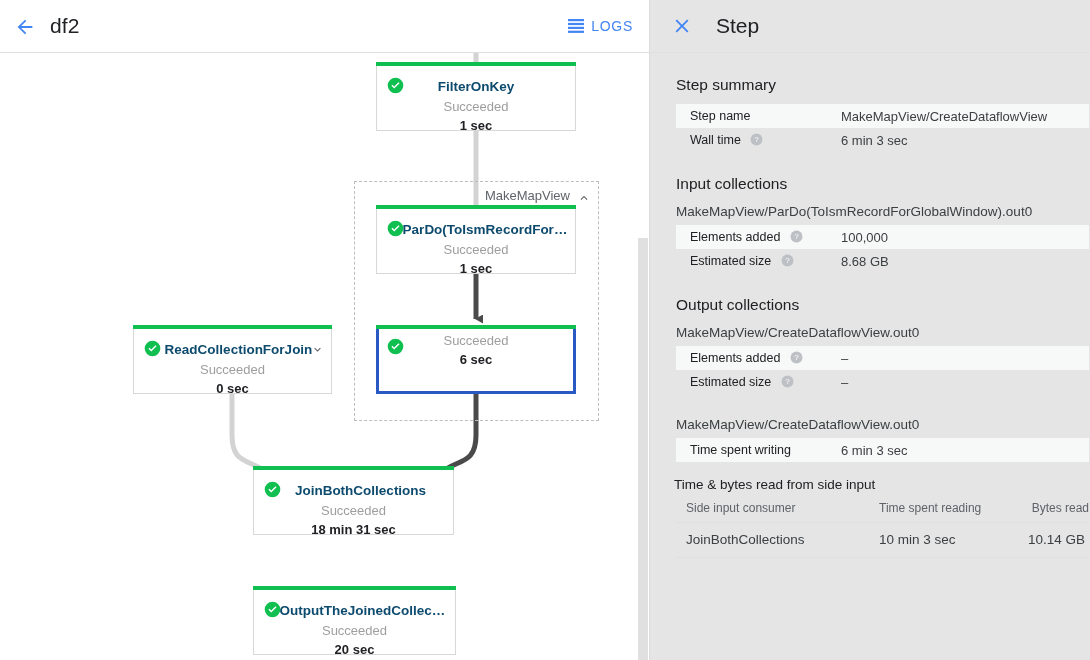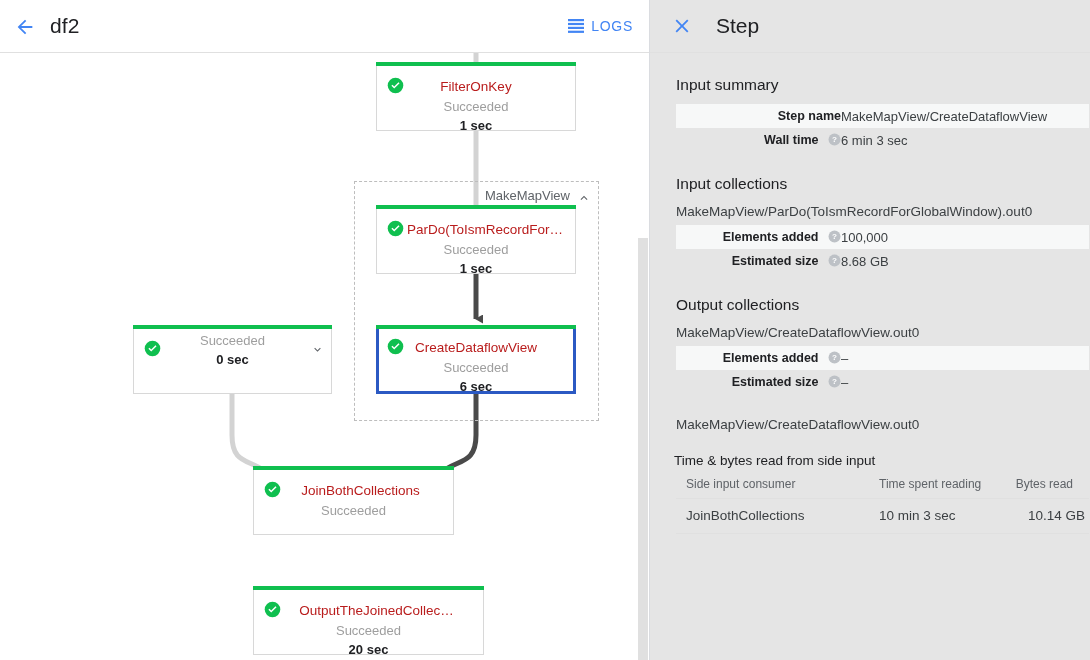--- a/index.html
+++ b/index.html
@@ -92,21 +92,21 @@
   }
   .node.selected {
     border: 3px solid #2b59c3;
     border-top: none;
   }
   .node.selected .topbar {
     left: -3px; top: -4px;
     width: calc(100% + 6px);
   }
   .node-name {
-    font-size: 13.5px; font-weight: normal; color: #b91c1c;
+    font-size: 13.5px; font-weight: bold; color: #0c4a6e;
     line-height: 16px; padding-top: 13px;
     white-space: nowrap; overflow: hidden;
   }
   .node-status {
     font-size: 13px; color: #9e9e9e; line-height: 16px; padding-top: 4px;
   }
   .node-time {
     font-size: 13px; color: #202124; font-weight: bold; line-height: 16px; padding-top: 3px;
   }
   .check-icon {
@@ -166,22 +166,22 @@
     line-height: 20px;
   }
   .coll-name {
     font-size: 13.5px; color: #3c4043;
     margin: 0 0 4px 26px; line-height: 18px;
   }
   .kvtable { width: 413px; margin-left: 26px; border-collapse: collapse; }
   .kvtable tr.alt { background: #f7f8f8; }
   .kvtable td { padding: 0; height: 24px; vertical-align: middle; }
   .kv-key {
-    font-size: 12.5px; font-weight: bold; color: #202124;
-    padding-left: 14px !important; width: 165px; white-space: nowrap; text-align: right;
+    font-size: 12.5px; font-weight: normal; color: #202124;
+    padding-left: 14px !important; width: 165px; white-space: nowrap;
   }
   .kv-val { font-size: 13px; color: #3c4043; }
   .help-icon {
     display: inline-block; vertical-align: middle;
     width: 13px; height: 13px; margin-left: 6px;
     position: relative; top: -1px;
   }
   .block-gap { height: 22px; }
   .block-gap-sm { height: 14px; }
 
@@ -193,21 +193,21 @@
   #side-read-table {
     width: 413px; margin-left: 26px; border-collapse: collapse;
   }
   #side-read-table th {
     font-size: 12px; font-weight: normal; color: #5f6368;
     text-align: left; padding: 3px 0 7px 0;
     border-bottom: 1px solid #e0e0e0;
   }
   #side-read-table th.c1 { padding-left: 10px; }
   #side-read-table th.c2 { text-align: left; width: 132px; }
-  #side-read-table th.c3 { text-align: right; padding-right: 16px; width: 78px; }
+  #side-read-table th.c3 { text-align: right; padding-right: 0; width: 78px; }
   #side-read-table td {
     font-size: 13.5px; color: #3c4043;
     padding: 9px 0 10px 0;
     border-bottom: 1px solid #e0e0e0;
   }
   #side-read-table td.c1 { padding-left: 10px; }
   #side-read-table td.c3 { text-align: right; padding-right: 4px; }
 </style>
 </head>
 <body>
@@ -288,49 +288,50 @@
         <div class="node-status">Succeeded</div>
         <div class="node-time">1 sec</div>
       </div>
 
       <div class="node selected" style="left:376px; top:276px; width:200px; height:65px;">
         <div class="topbar"></div>
         <svg class="check-icon" style="left:8px; top:9px;" viewBox="0 0 24 24">
           <circle cx="12" cy="12" r="11" fill="#0fbf4f"></circle>
           <path d="M10.2 16.4l-4-4 1.5-1.5 2.5 2.5 6-6 1.5 1.5z" fill="#fff"></path>
         </svg>
-        <div class="node-name" style="padding-top:11px">CreateDataflowView</div>
         <div class="node-status">Succeeded</div>
         <div class="node-time">6 sec</div>
       </div>
 
       <div class="node" style="left:133px; top:276px; width:199px; height:65px;">
         <div class="topbar"></div>
         <svg class="check-icon" viewBox="0 0 24 24">
           <circle cx="12" cy="12" r="11" fill="#0fbf4f"></circle>
           <path d="M10.2 16.4l-4-4 1.5-1.5 2.5 2.5 6-6 1.5 1.5z" fill="#fff"></path>
         </svg>
+        <div class="node-name" style="padding-left:12px">ReadCollectionForJoin</div>
         <div class="node-status">Succeeded</div>
         <div class="node-time">0 sec</div>
         <svg class="node-caret" viewBox="0 0 24 24">
           <path d="M7.4 8.6L12 13.2l4.6-4.6L18 10l-6 6-6-6z" fill="#5f6368"></path>
         </svg>
       </div>
 
       <div class="node" style="left:253px; top:417px; width:201px; height:65px;">
         <div class="topbar"></div>
         <svg class="check-icon" viewBox="0 0 24 24">
           <circle cx="12" cy="12" r="11" fill="#0fbf4f"></circle>
           <path d="M10.2 16.4l-4-4 1.5-1.5 2.5 2.5 6-6 1.5 1.5z" fill="#fff"></path>
         </svg>
         <div class="node-name" style="padding-left:14px">JoinBothCollections</div>
         <div class="node-status">Succeeded</div>
-      </div>
-
-      <div class="node" style="left:253px; top:537px; width:231px; height:65px;">
+        <div class="node-time">18 min 31 sec</div>
+      </div>
+
+      <div class="node" style="left:253px; top:537px; width:203px; height:65px;">
         <div class="topbar"></div>
         <svg class="check-icon" viewBox="0 0 24 24">
           <circle cx="12" cy="12" r="11" fill="#0fbf4f"></circle>
           <path d="M10.2 16.4l-4-4 1.5-1.5 2.5 2.5 6-6 1.5 1.5z" fill="#fff"></path>
         </svg>
         <div class="node-name" style="padding-left:16px">OutputTheJoinedCollec…</div>
         <div class="node-status">Succeeded</div>
         <div class="node-time">20 sec</div>
       </div>
     </div>
@@ -348,21 +349,21 @@
       <div id="close-icon-btn">
         <svg width="22" height="22" viewBox="0 0 24 24" aria-hidden="true">
           <path d="M19 6.4L17.6 5 12 10.6 6.4 5 5 6.4 10.6 12 5 17.6 6.4 19 12 13.4 17.6 19 19 17.6 13.4 12z" fill="#4285f4"></path>
         </svg>
       </div>
       <div id="panel-title">Step</div>
     </div>
 
     <div id="right-body">
 
-      <div class="section-heading">Input summary</div>
+      <div class="section-heading">Step summary</div>
       <table class="kvtable">
         <tbody>
             <tr class="alt">
           <td class="kv-key">Step name</td>
           <td class="kv-val">MakeMapView/CreateDataflowView</td>
         </tr>
         <tr>
           <td class="kv-key">
             <span>Wall time</span>
             <svg class="help-icon" viewBox="0 0 24 24">
@@ -431,20 +432,24 @@
           <td class="kv-val">–</td>
         </tr>
       </tbody>
         </table>
 
       <div class="block-gap"></div>
 
       <div class="coll-name">MakeMapView/CreateDataflowView.out0</div>
       <table class="kvtable">
         <tbody>
+            <tr class="alt">
+          <td class="kv-key">Time spent writing</td>
+          <td class="kv-val">6 min 3 sec</td>
+        </tr>
       </tbody>
         </table>
 
       <div class="block-gap-sm"></div>
 
       <div id="side-read-heading">Time &amp; bytes read from side input</div>
       <table id="side-read-table">
         <thead>
           <tr>
             <th class="c1">Side input consumer</th>

